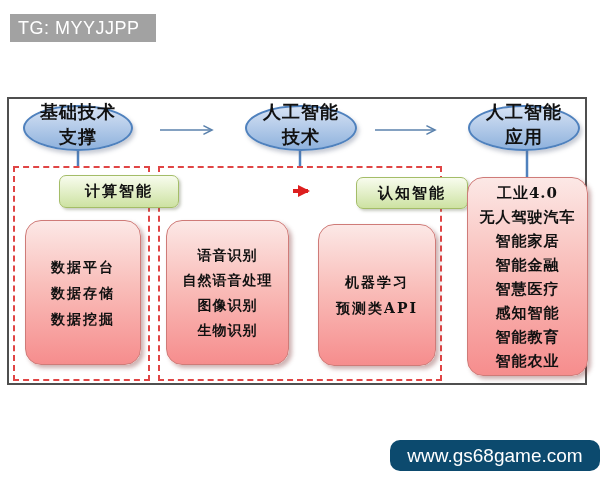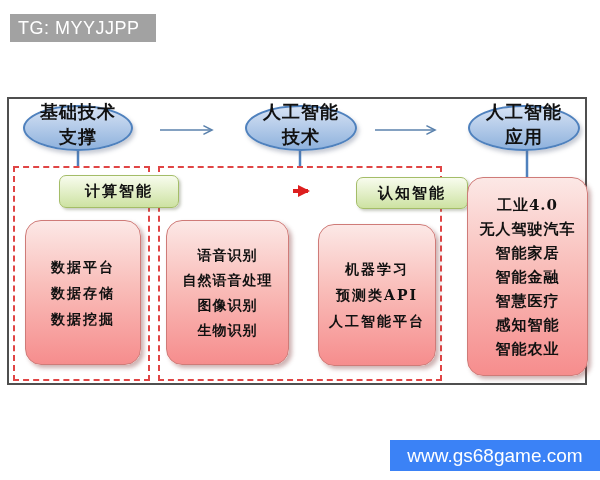--- a/index.html
+++ b/index.html
@@ -10,22 +10,22 @@
   }
   
   .tg-bar{
     position:absolute;left:10px;top:14px;width:146px;height:28px;
     background:#a2a2a2;color:#ffffff;display:flex;align-items:center;
     padding-left:8px;box-sizing:border-box;
     font-family:"Liberation Sans", sans-serif;font-size:18px;letter-spacing:.5px;
   }
   .wm-bar{
     position:absolute;left:390px;top:440px;width:210px;height:31px;
-    background:#3b82f6;color:#ffffff;display:flex;align-items:center;justify-content:center;
-    font-family:"Liberation Sans", sans-serif;font-size:19px;
+    background:#0c4a6e;color:#ffffff;display:flex;align-items:center;justify-content:center;
+    font-family:"Liberation Sans", sans-serif;font-size:19px;border-radius:10px;
   }
   
   .frame{
     position:absolute;left:7px;top:97px;width:580px;height:288px;
     border:2px solid #4f4f4f;box-sizing:border-box;background:#ffffff;
   }
   .layer{position:absolute;left:0;top:0;width:600px;height:480px;pointer-events:none;}
   
   .node{
     position:absolute;border-radius:50%;
@@ -136,30 +136,30 @@
   </div>
   <div class="card card-2">
     <div class="line">语音识别</div>
     <div class="line">自然语音处理</div>
     <div class="line">图像识别</div>
     <div class="line">生物识别</div>
   </div>
   <div class="card card-3">
     <div class="line">机器学习</div>
     <div class="line">预测类API</div>
-    <div class="line">人工智能平台</div>
   </div>
 
   <div class="card card-4">
     <div class="line">工业4.0</div>
     <div class="line">无人驾驶汽车</div>
     <div class="line">智能家居</div>
     <div class="line">智能金融</div>
     <div class="line">智慧医疗</div>
     <div class="line">感知智能</div>
+    <div class="line">智能教育</div>
     <div class="line">智能农业</div>
   </div>
 
   <div class="wm-bar">
     <span>www.gs68game.com</span>
   </div>
 
 </div>
 
 </body></html>

